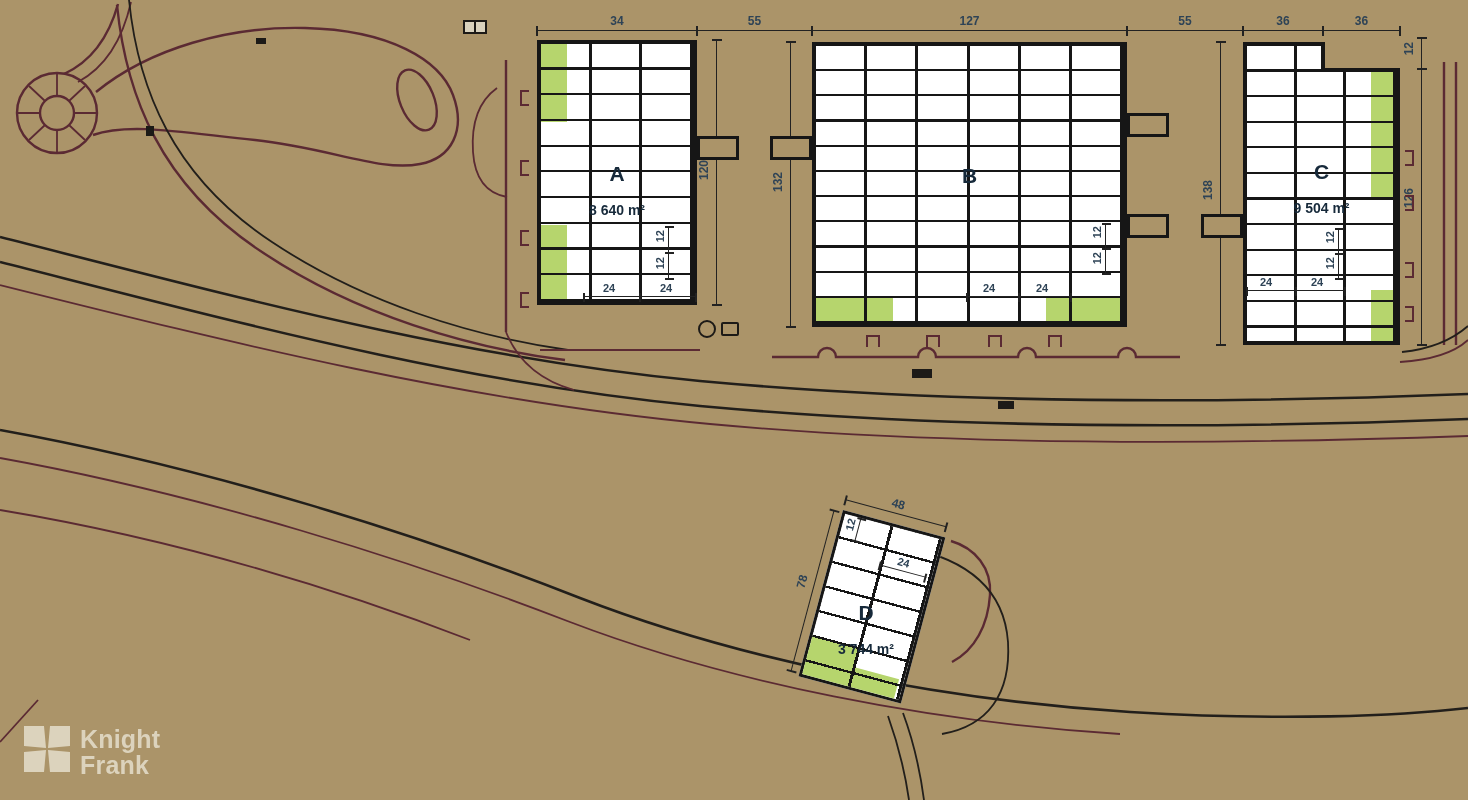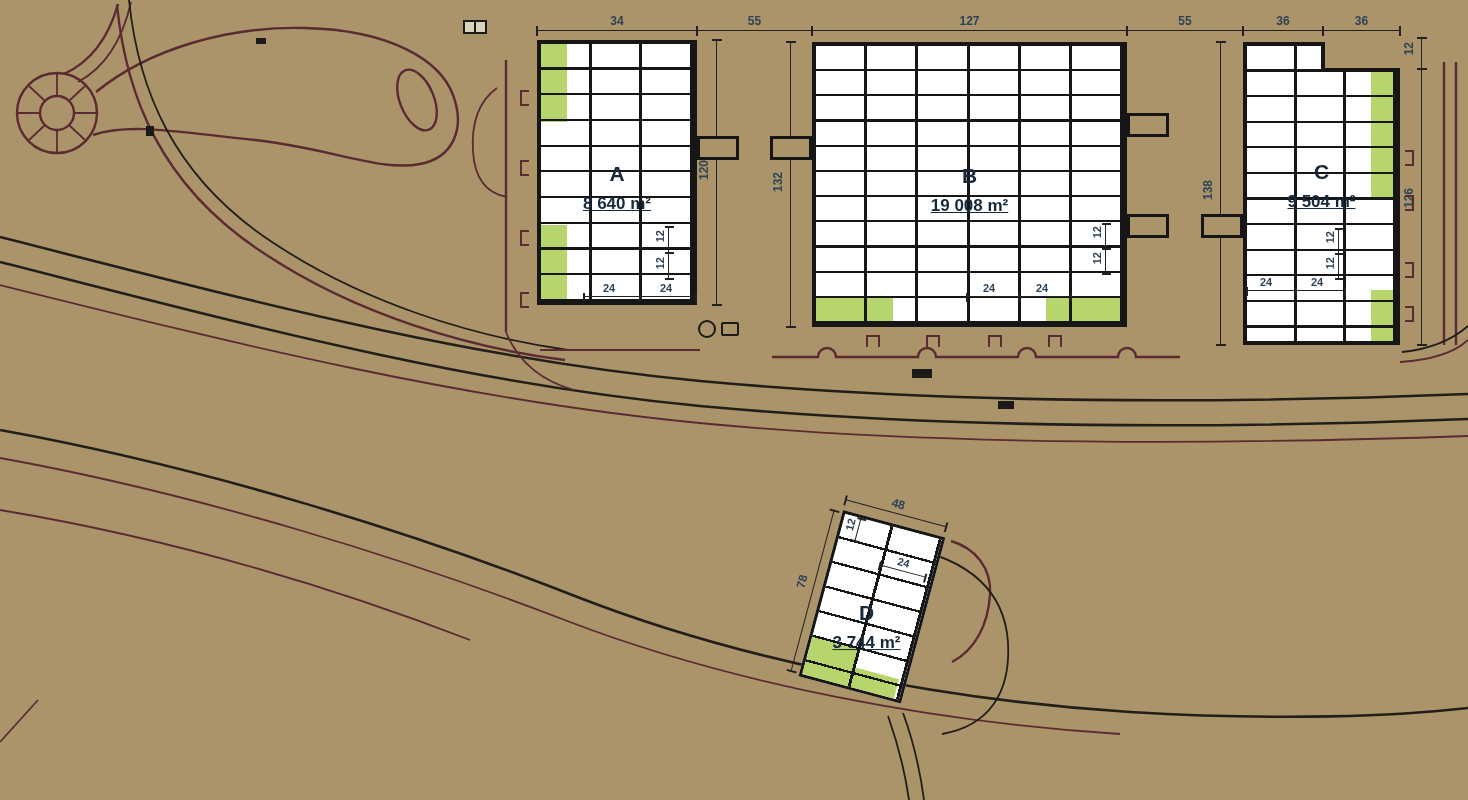--- a/index.html
+++ b/index.html
@@ -28,21 +28,21 @@
       repeating-linear-gradient(to right,transparent 0 46.7px,#161616 46.7px 49.7px),
       repeating-linear-gradient(to bottom,transparent 0 23.4px,#161616 23.4px 25.6px);}
   .gD{background-image:
       repeating-linear-gradient(to right,transparent 0 47px,#161616 47px 50px),
       repeating-linear-gradient(to bottom,transparent 0 23.2px,#161616 23.2px 25.5px);}
   .cellg{position:absolute;background:#b6d56d;}
   .notch{position:absolute;top:-4px;right:-4px;width:79px;height:30px;background:#ab9469;
          border-left:4px solid #161616;border-bottom:4px solid #161616;}
   .bld-label{position:absolute;left:0;right:0;text-align:center;color:#16293a;pointer-events:none;}
   .bld-label .big{font-size:21px;font-weight:700;line-height:1.1;}
-  .bld-label .area{font-size:17px;font-weight:600;margin-top:9px;white-space:nowrap;text-decoration:underline;}
+  .bld-label .area{font-size:14px;font-weight:600;margin-top:17px;white-space:nowrap;}
 
   
   .dim-h{position:absolute;height:0;border-top:1.6px solid #222;}
   .dim-h::before,.dim-h::after{content:"";position:absolute;top:-5px;width:2px;height:10px;background:#222;}
   .dim-h::before{left:-1px;} .dim-h::after{right:-1px;}
   .dim-h .dlabel{position:absolute;left:50%;top:-17px;transform:translateX(-50%);
        font-size:12px;font-weight:700;color:#2e4356;}
   .dim-v{position:absolute;width:0;border-left:1.6px solid #222;}
   .dim-v::before,.dim-v::after{content:"";position:absolute;left:-5px;width:10px;height:2px;background:#222;}
   .dim-v::before{top:-1px;} .dim-v::after{bottom:-1px;}
@@ -164,21 +164,20 @@
       <div class="area">8 640 m²</div>
     </div>
   </div>
 
   <div class="bld" style="left:812px;top:42px;width:315px;height:285px">
     <div class="cellg" style="left:0;top:252px;width:77px;height:25px"></div>
     <div class="cellg" style="left:230px;top:252px;width:77px;height:25px"></div>
     <div class="grid gB"></div>
     <div class="bld-label" style="top:118px">
       <div class="big">B</div>
-      <div class="area">19 008 m²</div>
     </div>
   </div>
 
   <div class="bld" style="left:1243px;top:42px;width:157px;height:303px">
     <div class="cellg" style="left:124px;top:22px;width:25px;height:130px"></div>
     <div class="cellg" style="left:124px;top:244px;width:25px;height:51px"></div>
     <div class="grid gC"></div>
     <div class="notch"></div>
     <div class="bld-label" style="top:114px">
       <div class="big">C</div>
@@ -282,14 +281,28 @@
       <div class="half"></div>
       <div class="half"></div>
     </div>
   <div class="circ" style="left:698px;top:320px"></div>
   <div class="sqr" style="left:721px;top:322px"></div>
   <div class="mark" style="left:256px;top:38px;width:10px;height:6px"></div>
   <div class="mark" style="left:146px;top:126px;width:8px;height:10px"></div>
   <div class="mark" style="left:912px;top:369px;width:20px;height:9px"></div>
   <div class="mark" style="left:998px;top:401px;width:16px;height:8px"></div>
 
+  <div class="kf">
+    <svg width="46" height="46" viewBox="0 0 46 46">
+      <g fill="#dcd3bd">
+        <polygon points="0,0 20,0 22,22 0,20"></polygon>
+        <polygon points="26,0 46,0 46,20 24,22"></polygon>
+        <polygon points="0,26 22,24 20,46 0,46"></polygon>
+        <polygon points="24,24 46,26 46,46 26,46"></polygon>
+      </g>
+    </svg>
+    <div class="words">
+      <div>Knight</div>
+      <div>Frank</div>
+    </div>
+  </div>
 
 </div>
 
 </body></html>

